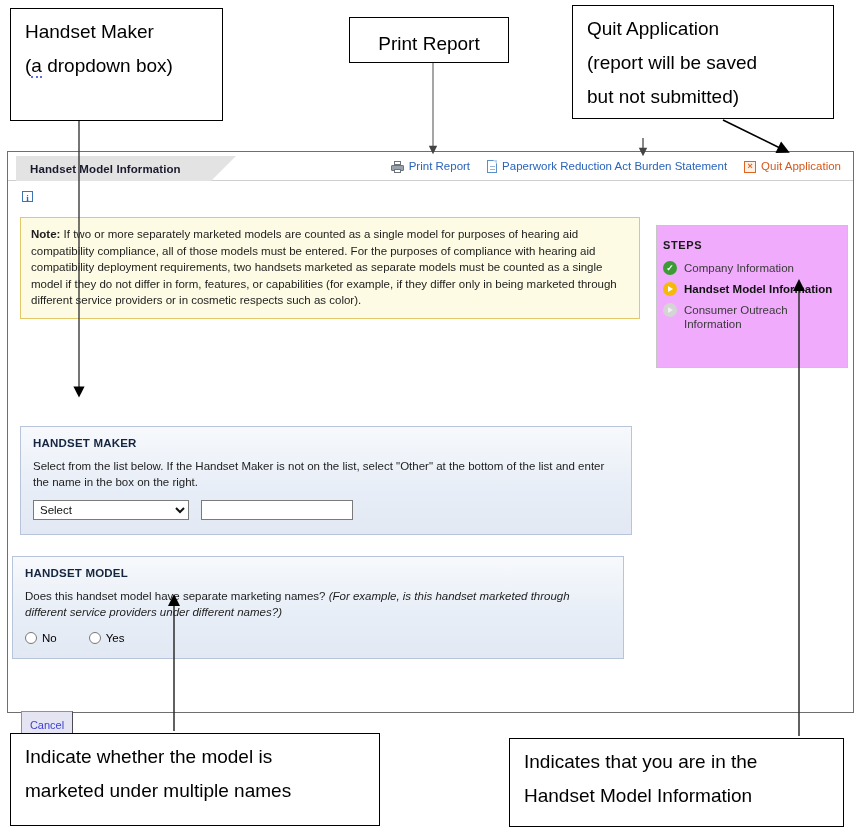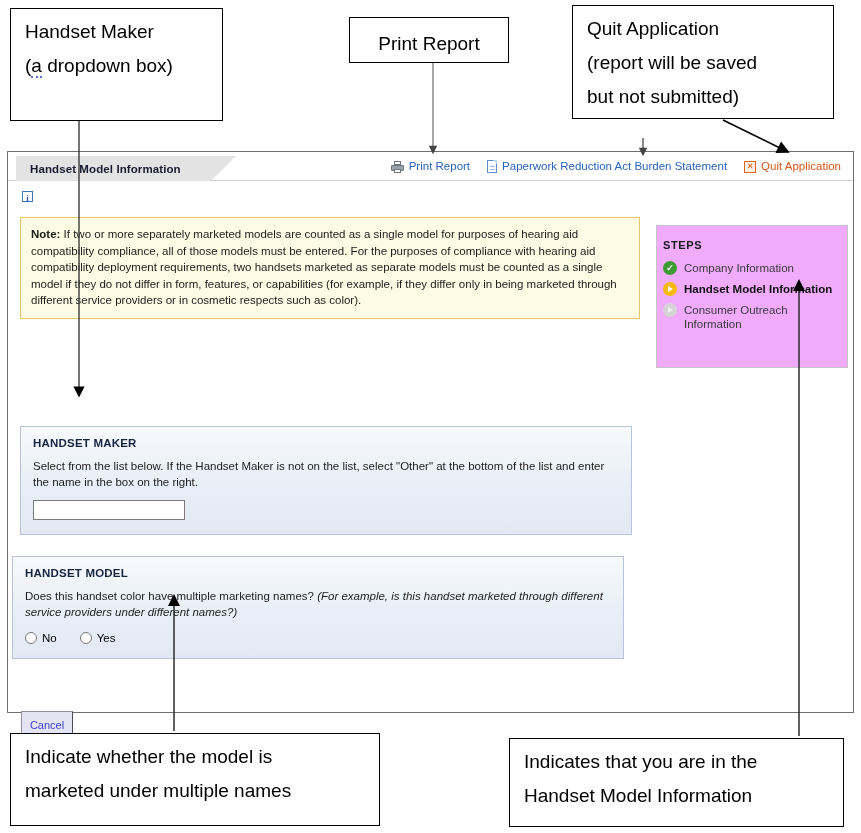--- a/index.html
+++ b/index.html
@@ -158,21 +158,21 @@
     border:1px solid #7a7a7a; border-radius:0;
     padding:0 2px;
   }
   input.maker-text{
     width:152px; height:20px;
     border:1px solid #7a7a7a; background:#ffffff;
     font-family:"Liberation Sans", sans-serif; font-size:11.5px;
     padding:0 3px;
   }
 
-  .radio-row{ display:flex; align-items:center; gap:13px; margin-top:12px; font-size:11.5px; }
+  .radio-row{ display:flex; align-items:center; gap:22px; margin-top:12px; font-size:11.5px; }
   .radio-row .opt{ display:flex; align-items:center; gap:5px; margin-right:10px; cursor:pointer;}
   .radio-row input[type=radio]{ width:12px; height:12px; margin:0; }
 
   #btn-cancel{
     position:absolute; left:13px; top:530px;
     width:52px; height:27px;
     background:#e4e4f2;
     border:1px solid #8f8f9e;
     border-right-color:#4a4a58; border-bottom-color:#4a4a58;
     color:#4040d0; font-size:11px;
@@ -294,28 +294,31 @@
 
       <div id="note-box">
         <span class="note-label">Note:</span><span> If two or more separately marketed models are counted as a single model for purposes of hearing aid compatibility compliance, all of those models must be entered.  For the purposes of compliance with hearing aid compatibility deployment requirements, two handsets marketed as separate models must be counted as a single model if they do not differ in form, features, or capabilities (for example, if they differ only in being marketed through different service providers or in cosmetic respects such as color).</span>
       </div>
     </div>
 
     <div class="form-section" id="section-handset-maker">
       <div class="section-title">HANDSET MAKER</div>
       <div class="section-desc">Select from the list below. If the Handset Maker is not on the list, select "Other" at the bottom of the list and enter the name in the box on the right.</div>
       <div class="field-row">
+        <select class="maker-select">
+          <option>Select</option>
+        </select>
         <input class="maker-text" type="text" value="" style="">
       </div>
     </div>
 
     <div class="form-section" id="section-handset-model">
       <div class="section-title">HANDSET MODEL</div>
       <div class="section-desc">
-        <span>Does this handset color have multiple marketing names? </span><span class="em">(For example, is this handset marketed through different service providers under different names?)</span>
+        <span>Does this handset model have separate marketing names? </span><span class="em">(For example, is this handset marketed through different service providers under different names?)</span>
       </div>
       <div class="radio-row">
         <label class="opt">
           <input type="radio" name="mm" style="">
           <span>No</span>
         </label>
         <label class="opt">
           <input type="radio" name="mm" style="">
           <span>Yes</span>
         </label>

